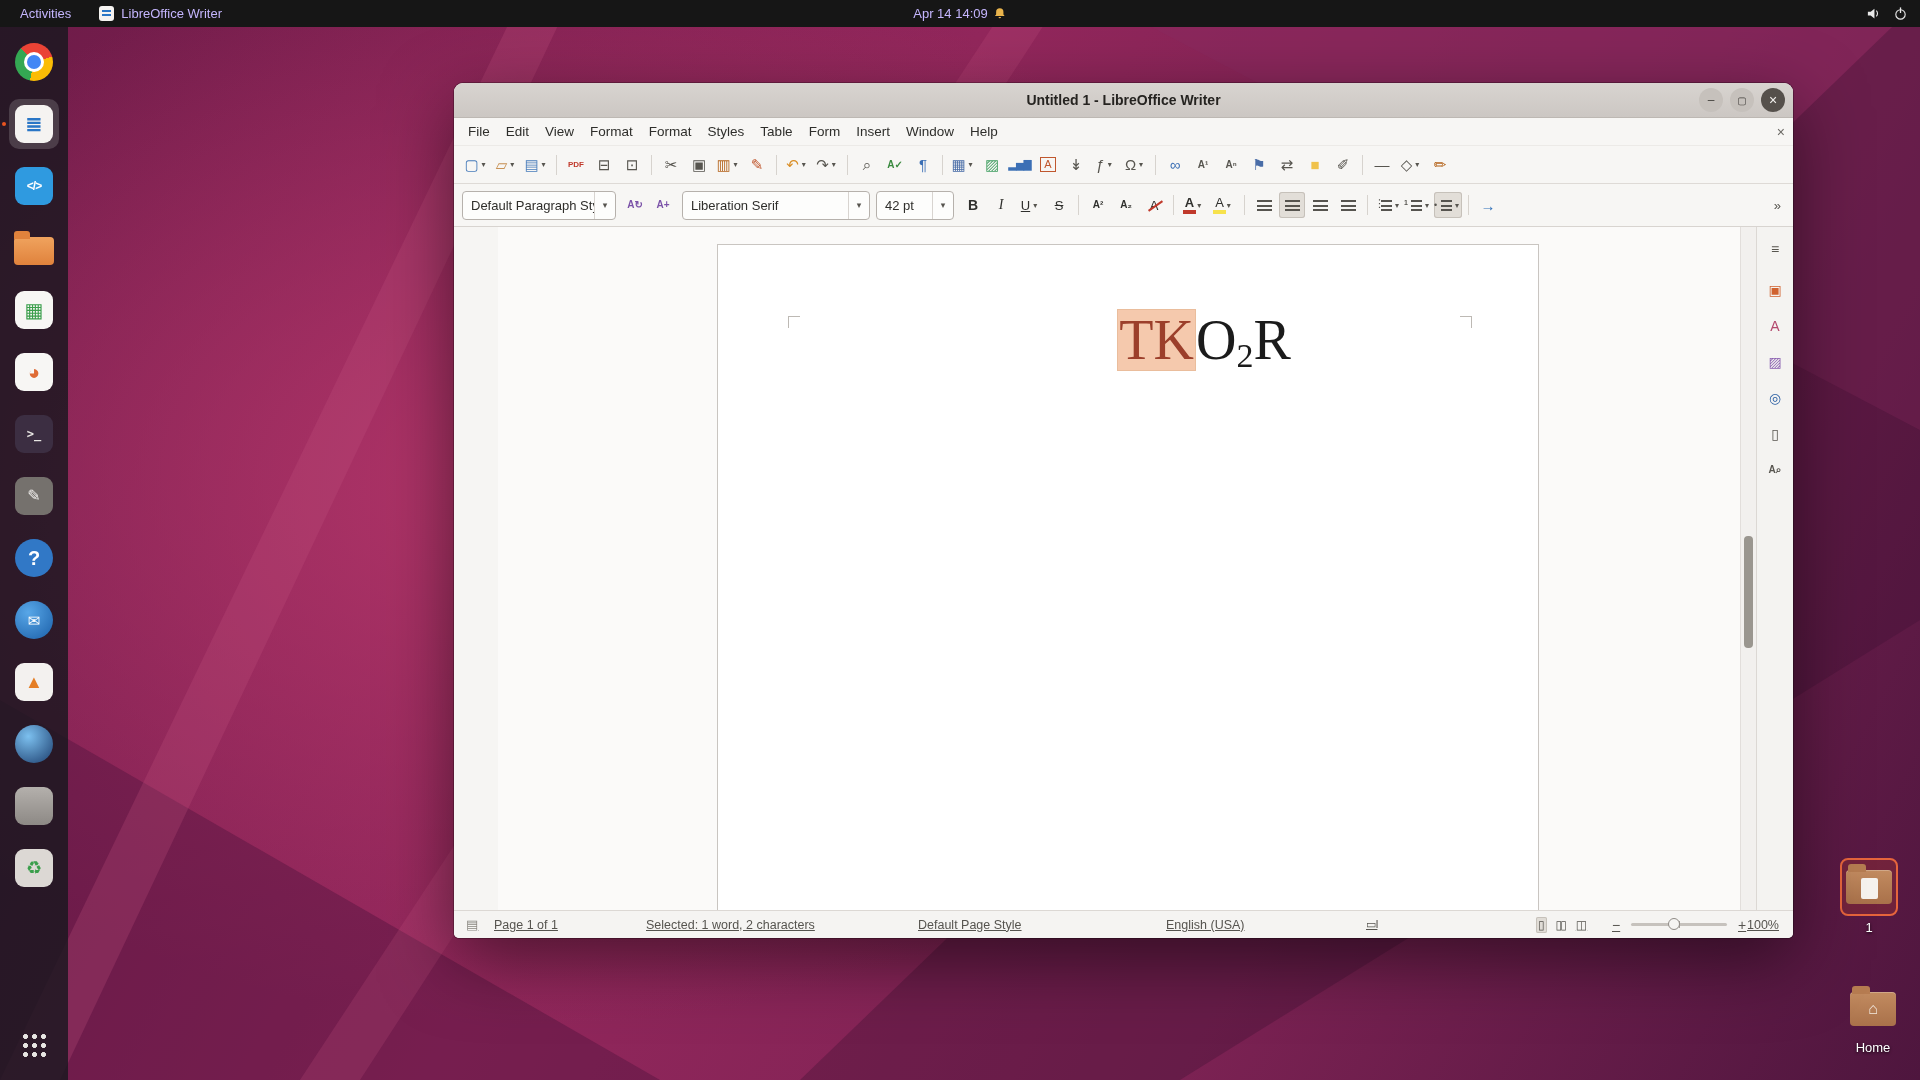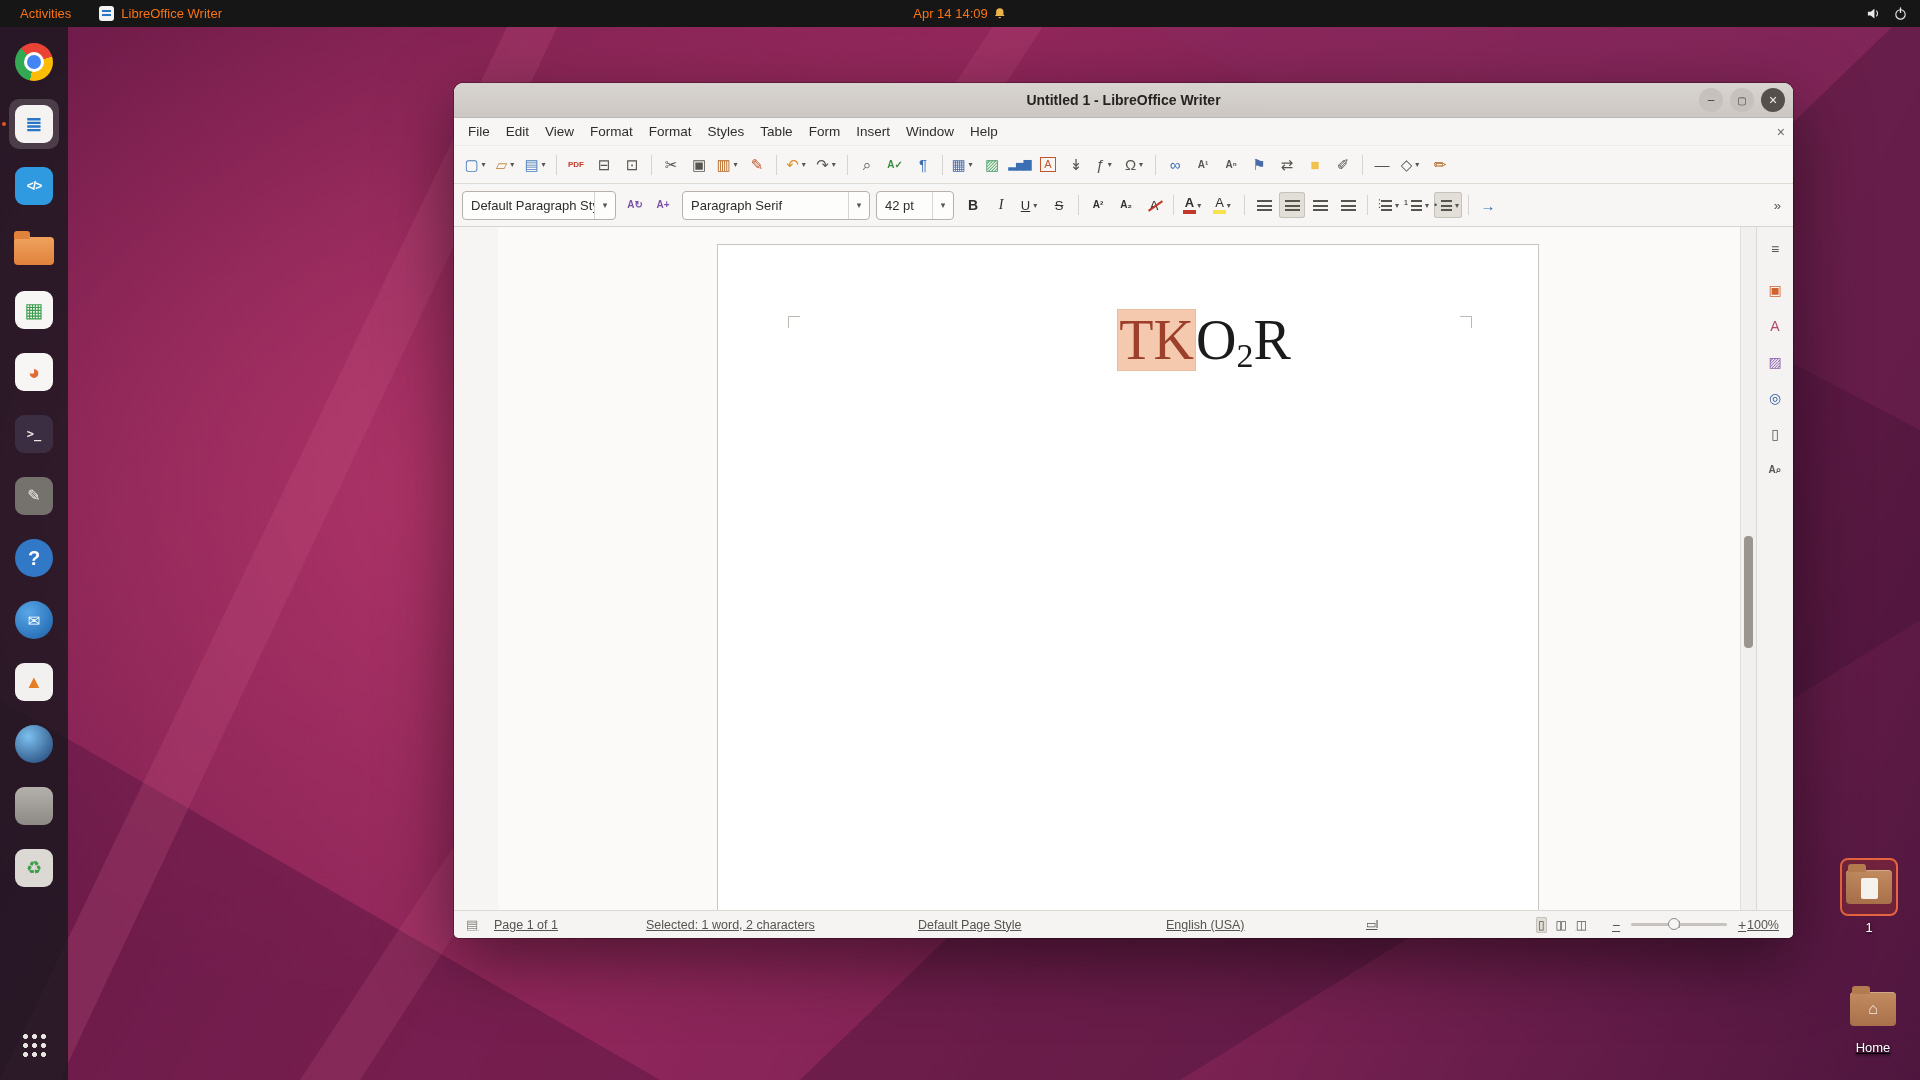--- a/index.html
+++ b/index.html
@@ -5,21 +5,21 @@
   html,body{margin:0;padding:0;width:1920px;height:1080px;overflow:hidden;
     font-family:"Liberation Sans",sans-serif;-webkit-font-smoothing:antialiased;}
   .desktop{position:absolute;left:0;top:0;width:1920px;height:1080px;overflow:hidden;
     background:
       radial-gradient(1300px 900px at 28% 45%, #b23569 0%, rgba(178,53,105,0) 60%),
       linear-gradient(118deg,#6d1b48 0%,#93275c 40%,#7c2253 70%,#4e163e 100%);}
   .wall{position:absolute;inset:0;width:100%;height:100%;}
 
   
   .topbar{position:absolute;left:0;top:0;width:1920px;height:27px;background:#161616;
-    color:#f97316;font-size:13px;display:flex;align-items:center;padding:0 12px;box-sizing:border-box;z-index:50;justify-content:space-between;}
+    color:#c4b5fd;font-size:13px;display:flex;align-items:center;padding:0 12px;box-sizing:border-box;z-index:50;justify-content:space-between;}
   .tb-activities{padding:0 8px;line-height:27px;}
   .tb-app{display:flex;align-items:center;gap:7px;margin-left:20px;}
   .tb-app-icon{width:15px;height:15px;background:#f5f3f1;border-radius:3px;position:relative;}
   .tb-app-icon::before{content:"";position:absolute;left:3px;top:4px;right:3px;height:2px;background:#2a76c6;box-shadow:0 4px 0 #2a76c6;}
   .tb-clock{position:absolute;left:50%;transform:translateX(-50%);display:flex;align-items:center;gap:6px;line-height:27px;}
   .tb-status{margin-left:auto;display:flex;align-items:center;gap:12px;}
 
   
   .dock{position:absolute;left:0;top:27px;bottom:0;width:68px;background:rgba(25,23,30,.82);
     display:flex;flex-direction:column;align-items:center;gap:12px;padding-top:10px;box-sizing:border-box;z-index:40;}
@@ -149,21 +149,21 @@
   .st-ztrack{position:absolute;left:1177px;top:12px;width:96px;height:3px;background:#c6c2bd;border-radius:2px;}
   .st-ztrack::before{content:"";position:absolute;left:50%;top:-2px;width:1px;height:7px;background:#a5a19c;}
   .st-zhandle{position:absolute;left:1214px;top:7px;width:12px;height:12px;border-radius:50%;background:#f6f5f3;border:1px solid #8f8b86;box-sizing:border-box;}
   .st-zplus{left:1284px;font-size:14px;}
   .st-zplus::before{content:"+";}
   .st-pct{right:14px;}
 
   
   .dicon{position:absolute;width:66px;display:flex;flex-direction:column;align-items:center;z-index:20;}
   .dicon-1{left:1836px;top:858px;}
-  .dicon-home{left:1840px;top:982px;text-decoration:underline;}
+  .dicon-home{left:1840px;top:982px;}
   .dselbox{width:58px;height:58px;border-radius:8px;border:2px solid #e6653c;background:rgba(233,84,32,.18);
     display:flex;align-items:center;justify-content:center;box-sizing:border-box;}
   .dplain{width:58px;height:54px;display:flex;align-items:center;justify-content:center;}
   .dfold{width:46px;height:34px;background:linear-gradient(#c28b60,#a9714a);border-radius:4px;position:relative;
     box-shadow:inset 0 1px 0 rgba(255,255,255,.25);}
   .dfold::before{content:"";position:absolute;top:-6px;left:2px;width:18px;height:8px;background:#b67c51;border-radius:3px 3px 0 0;}
   .dfold.f1::after{content:"";position:absolute;left:15px;top:8px;width:17px;height:21px;background:#f6f3ef;border-radius:2px;}
   .dfold.home::after{content:"⌂";position:absolute;inset:0;display:flex;align-items:center;justify-content:center;color:#f3e9df;font-size:16px;}
   .dlabel{margin-top:4px;color:#fff;font-size:13px;text-shadow:0 1px 3px rgba(0,0,0,.85);}
 </style>
@@ -410,21 +410,21 @@
       <span class="icon-row">
 
       <span class="tbi mini">
             <span class="tbg" style="color: rgb(123, 82, 168);">A↻</span>
           </span>
           <span class="tbi mini">
             <span class="tbg" style="color: rgb(123, 82, 168);">A+</span>
           </span>
         </span>
       <span class="combo font">
-        <span class="cval">Paragraph Serif</span>
+        <span class="cval">Liberation Serif</span>
         <span class="cdd"></span>
       </span>
       <span class="combo size">
         <span class="cval">42 pt</span>
         <span class="cdd"></span>
       </span>
       <span class="icon-row">
 
       <span class="tbi g-b">
             <span class="tbg" style="color: rgb(47, 47, 44);">B</span>

